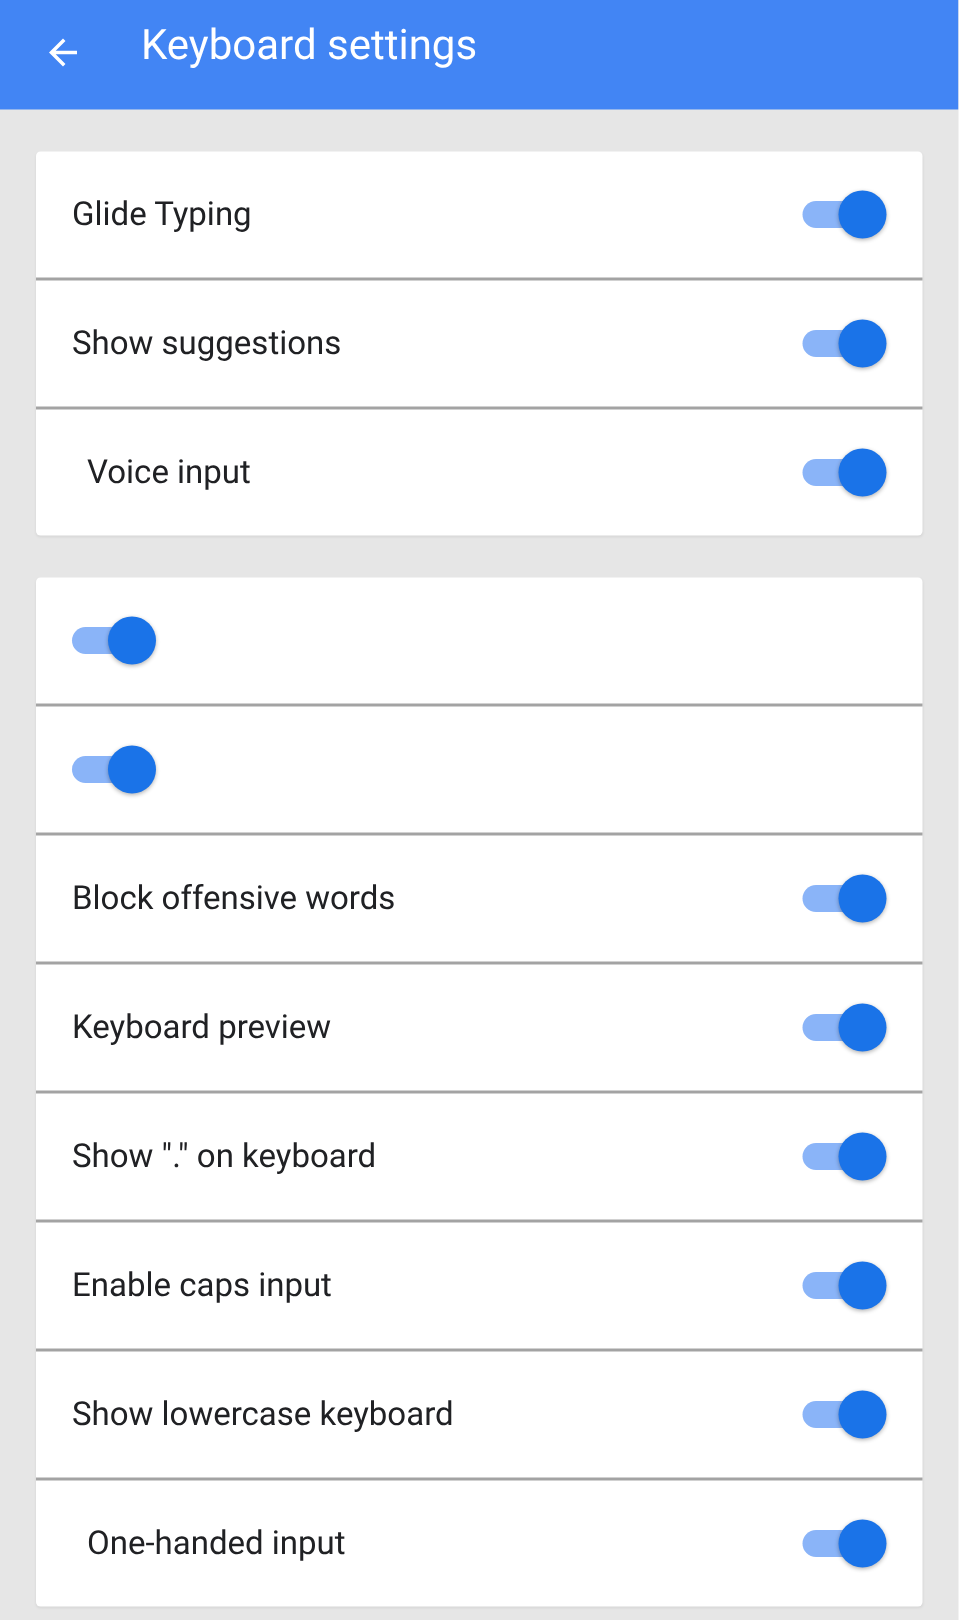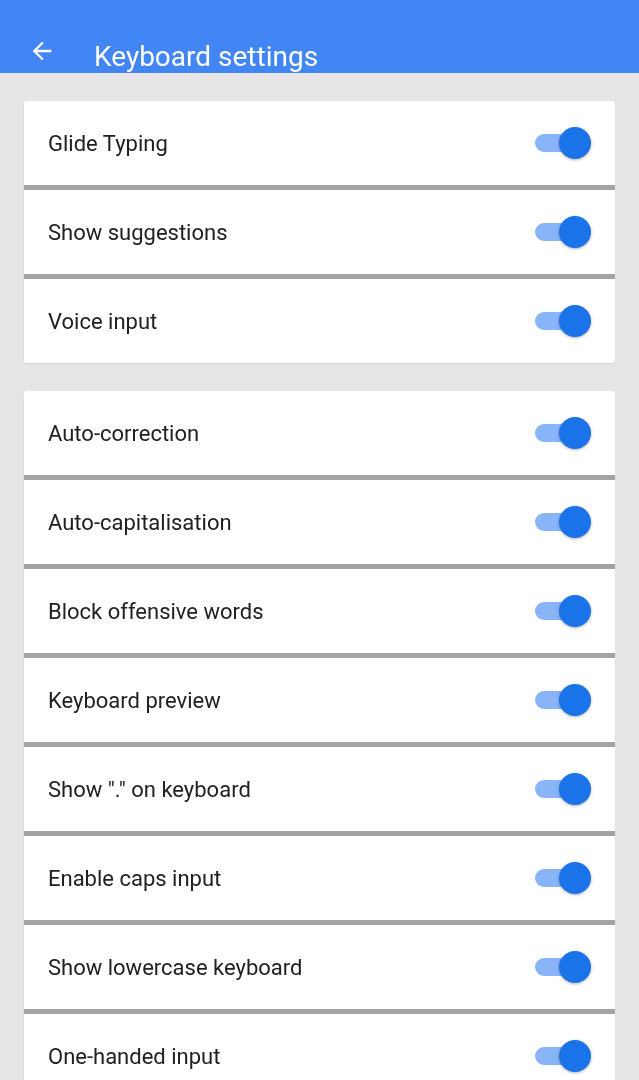--- a/index.html
+++ b/index.html
@@ -11,22 +11,22 @@
       font-family: -apple-system, BlinkMacSystemFont, 'Segoe UI', Roboto, Helvetica, Arial, sans-serif;
       background: #e6e6e6;
       width: 639px;
       height: 1080px;
       overflow: hidden;
     }
     .header {
       background: #4285f4;
       height: 73px;
       display: flex;
-      align-items: flex-end;
-      padding: 0 20px;
+      align-items: flex-start;
+      padding: 13px 20px;
     }
     .back-button {
       color: #ffffff;
       cursor: pointer;
       padding: 8px;
       margin-right: 30px;
       display: flex;
       align-items: center;
       justify-content: center;
     }
@@ -46,25 +46,26 @@
       background: #ffffff;
       margin: 28px 24px 0 24px;
       border-radius: 3px;
       box-shadow: 0 1px 2px rgba(0,0,0,0.08);
     }
     .setting-row {
       display: flex;
       align-items: center;
       justify-content: space-between;
       padding: 26px 24px;
-      border-bottom: 5px solid #a3a3a3;
+      border-bottom: 2px solid #a3a3a3;
       min-height: 84px;
     }
     .setting-row:last-child {
       border-bottom: none;
+      margin-left: 10px;
     }
     .setting-label {
       font-size: 22px;
       color: #202124;
       font-weight: 400;
     }
     .toggle {
       position: relative;
       width: 56px;
       height: 32px;
@@ -124,28 +125,26 @@
       <div class="setting-label">Voice input</div>
       <div class="toggle">
         <div class="toggle-track"></div>
         <div class="toggle-thumb"></div>
       </div>
     </div>
   </div>
 
   <div class="section">
     <div class="setting-row">
-      <div class="setting-label">Auto-correction</div>
       <div class="toggle">
         <div class="toggle-track"></div>
         <div class="toggle-thumb"></div>
       </div>
     </div>
     <div class="setting-row">
-      <div class="setting-label">Auto-capitalisation</div>
       <div class="toggle">
         <div class="toggle-track"></div>
         <div class="toggle-thumb"></div>
       </div>
     </div>
     <div class="setting-row">
       <div class="setting-label">Block offensive words</div>
       <div class="toggle">
         <div class="toggle-track"></div>
         <div class="toggle-thumb"></div>

